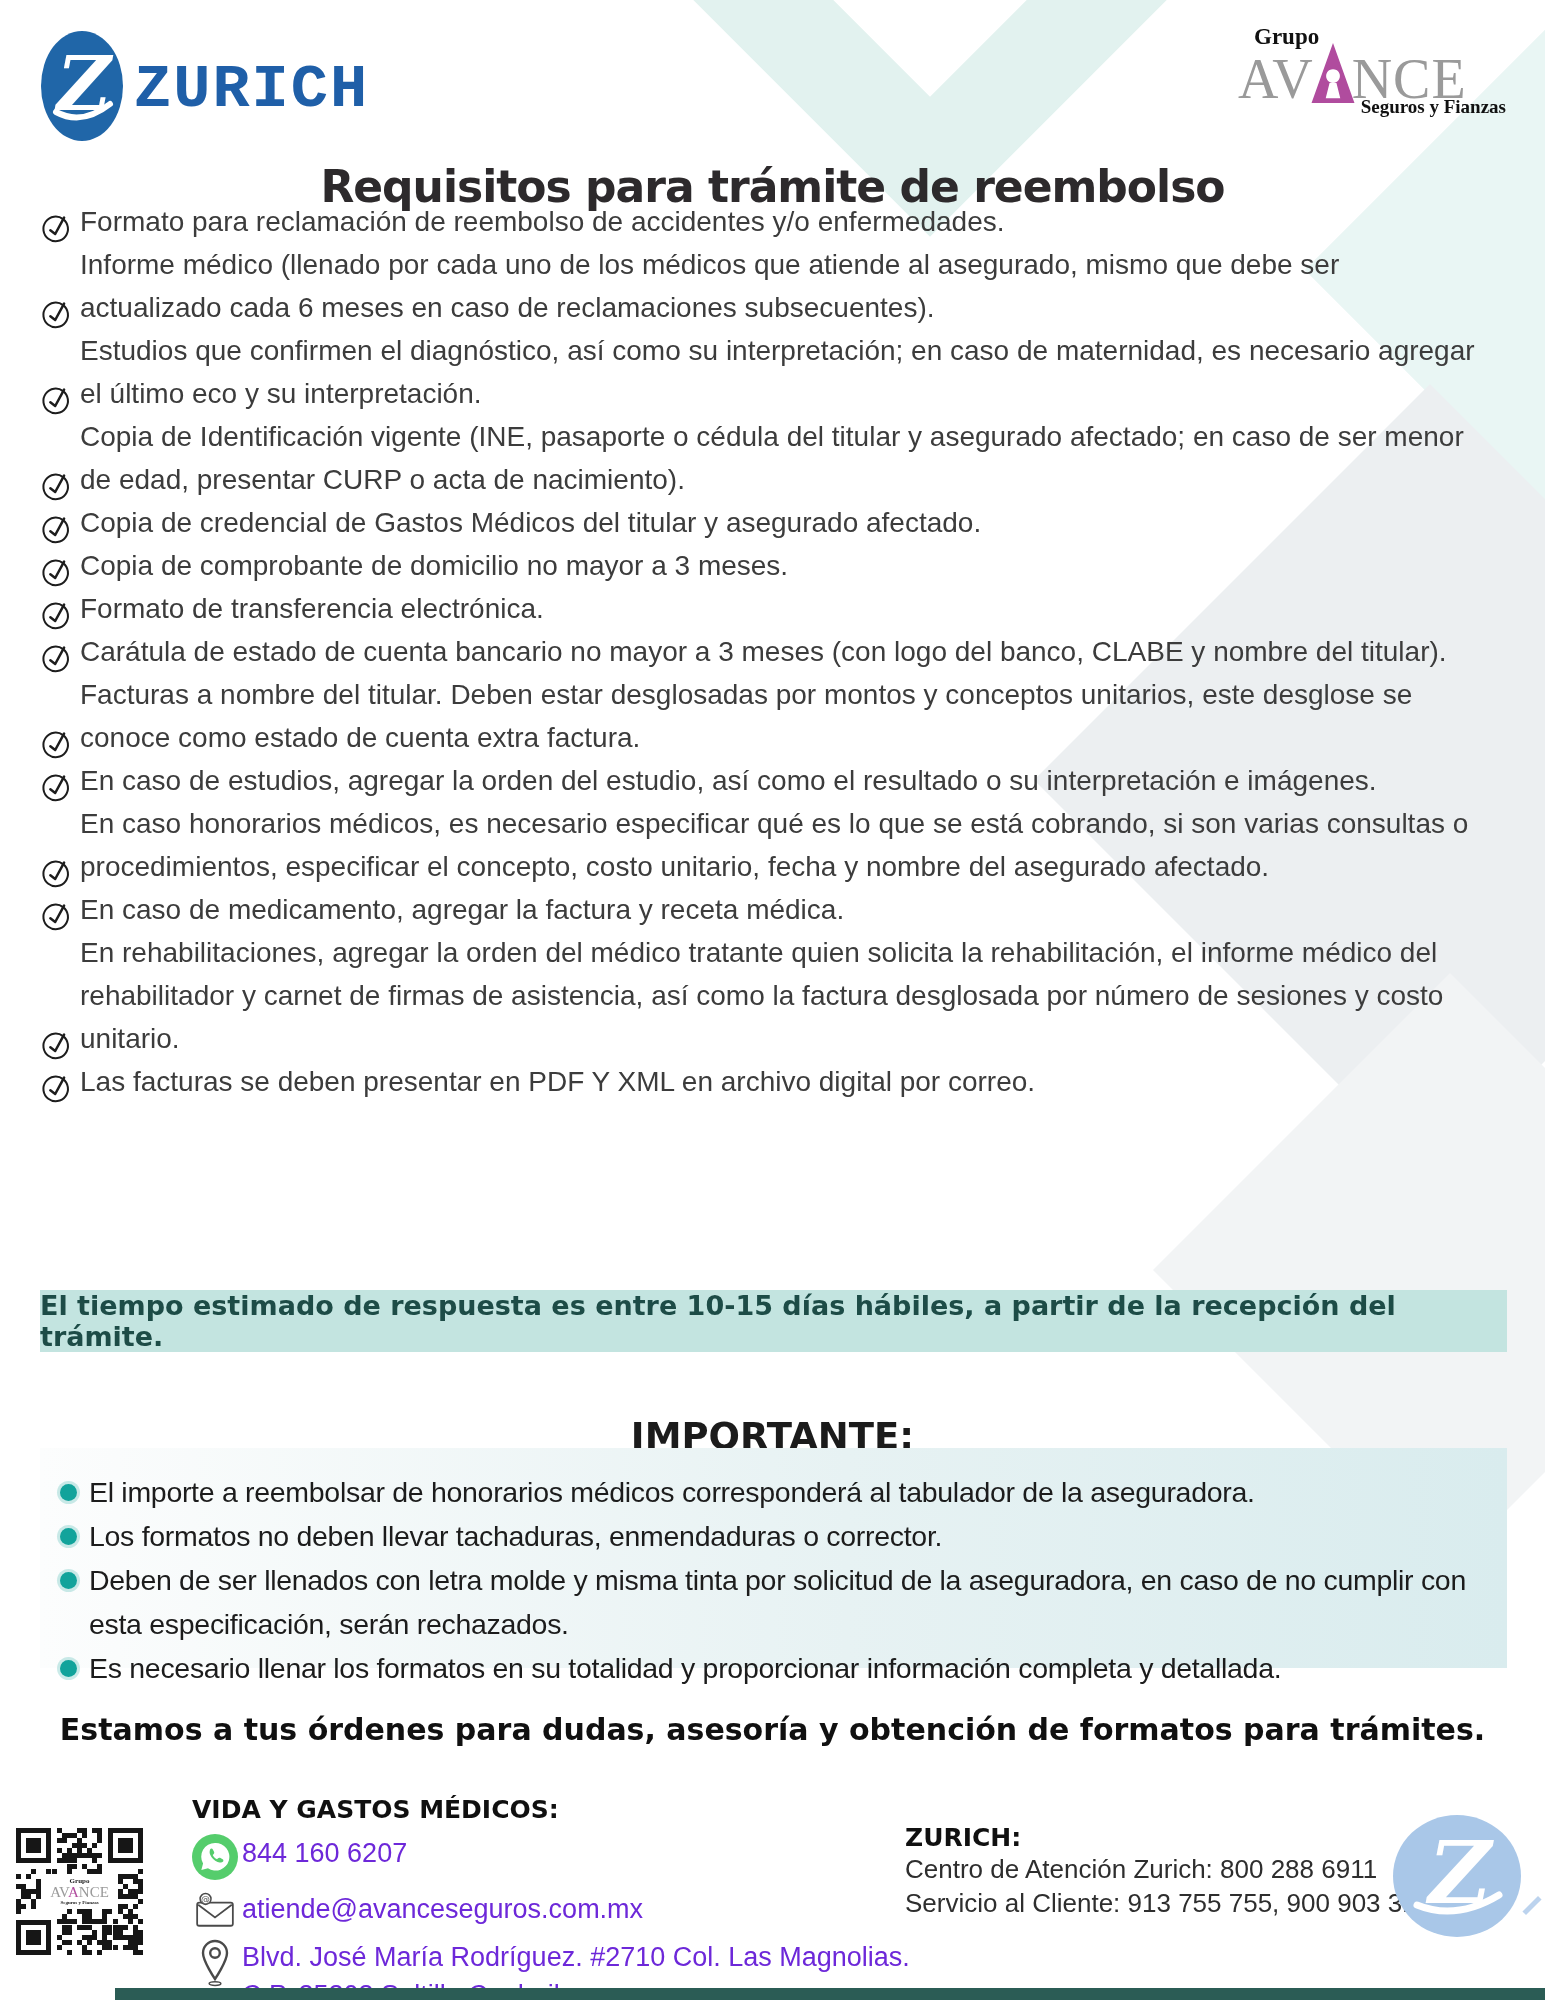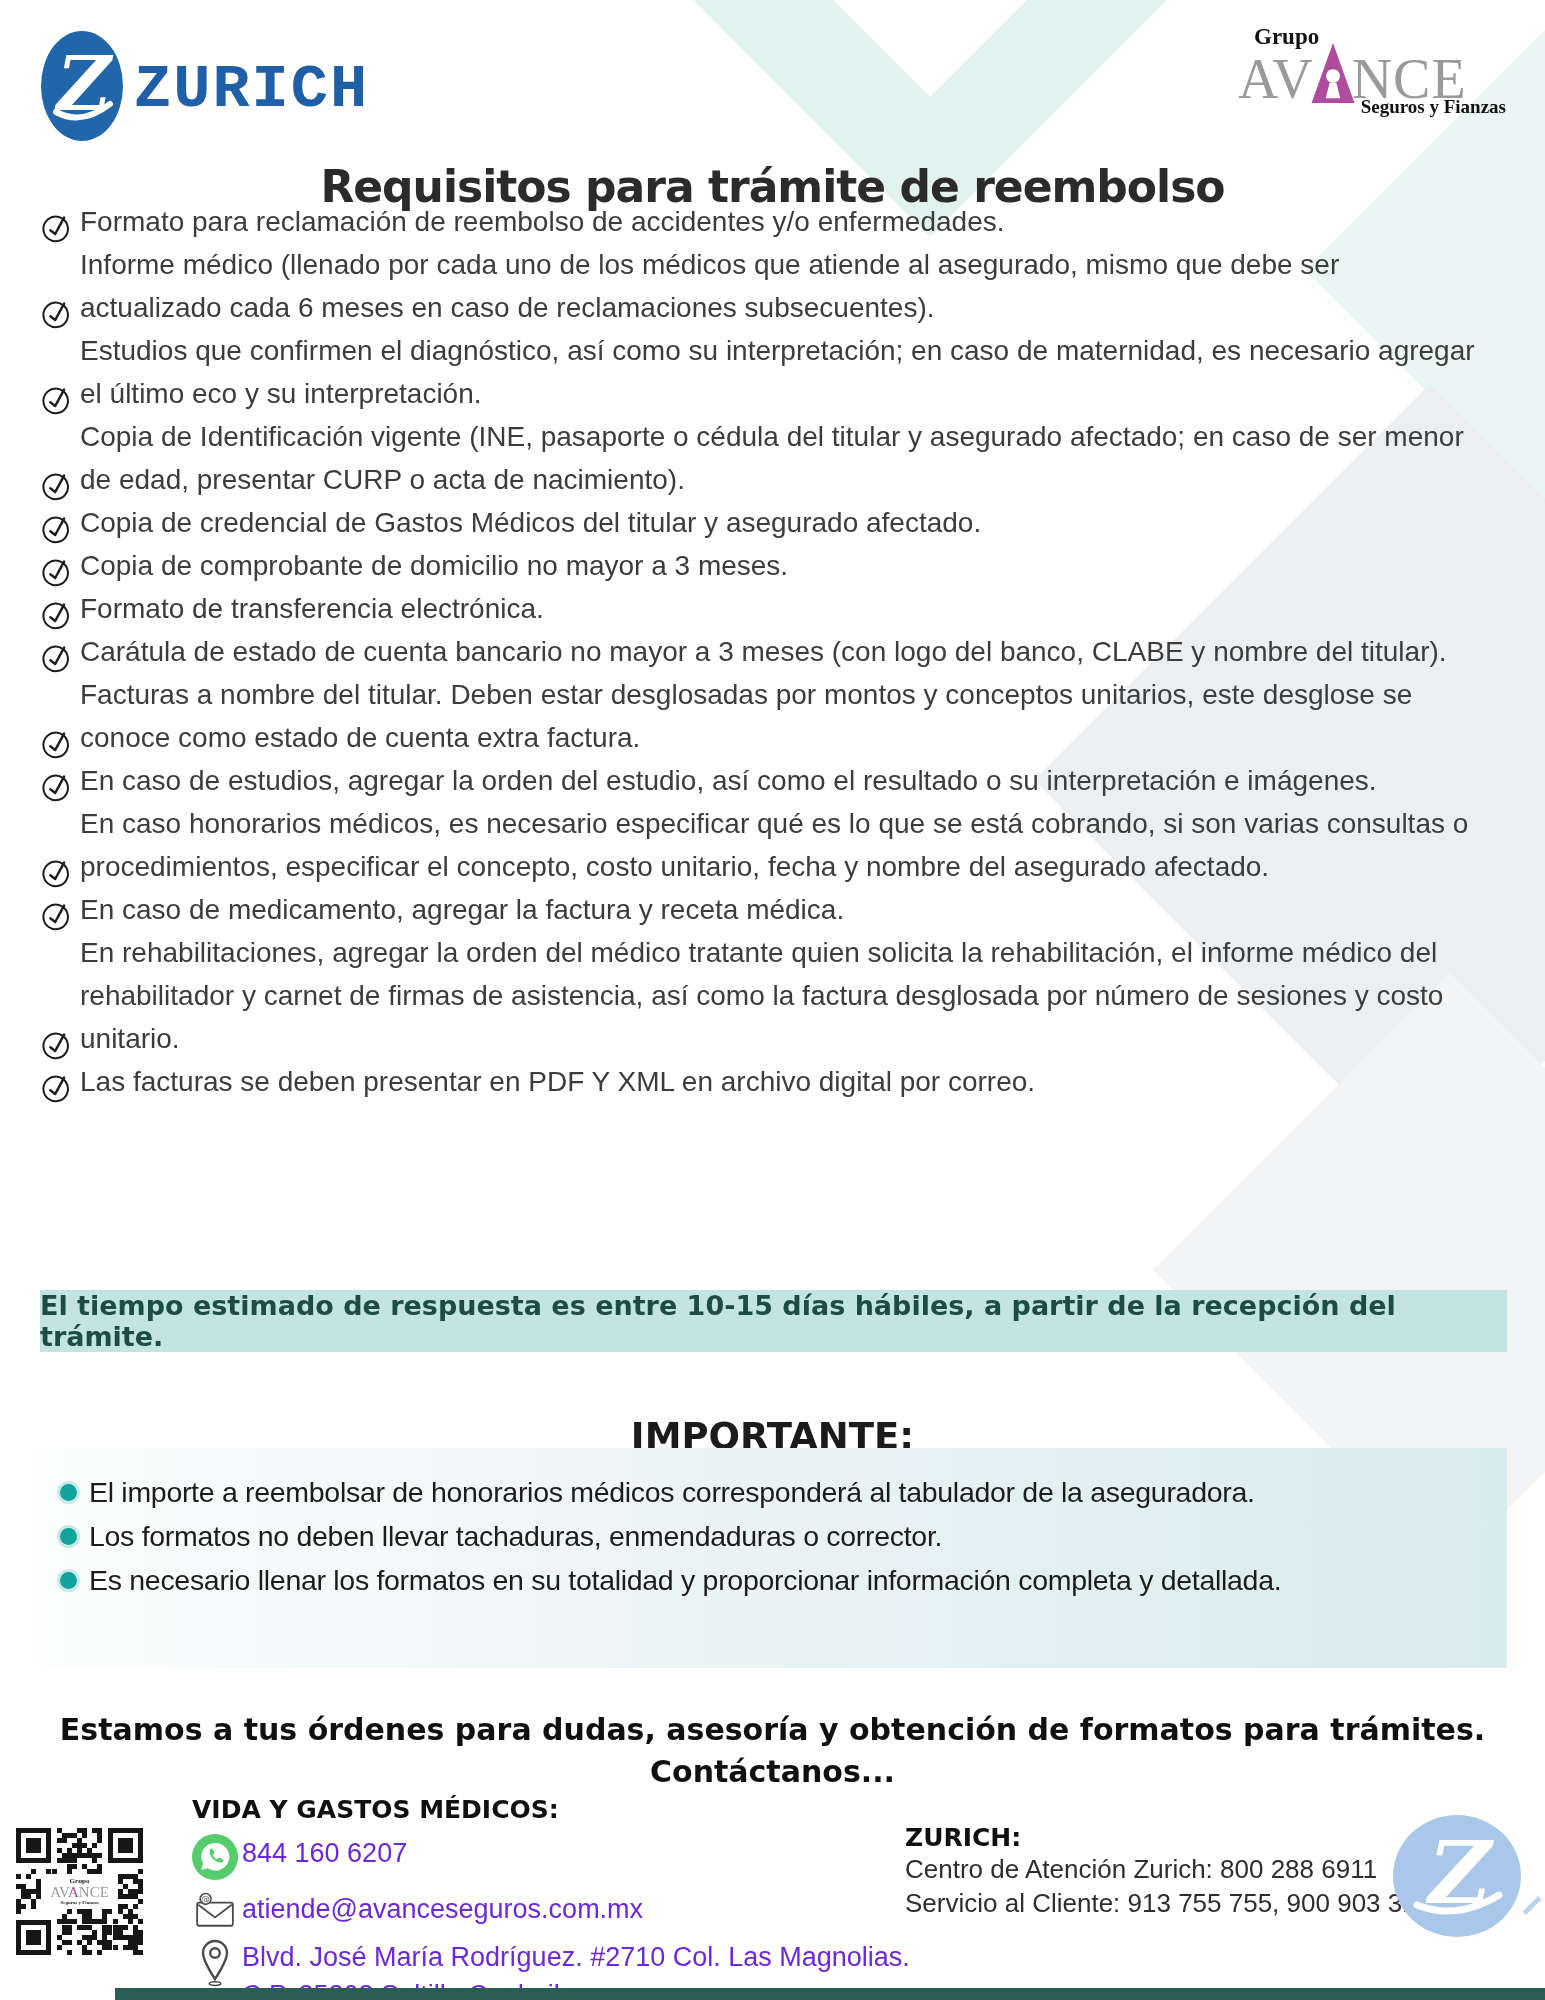--- a/index.html
+++ b/index.html
@@ -276,30 +276,33 @@
         <li>
           <span class="dot"></span>
           <span>El importe a reembolsar de honorarios médicos corresponderá al tabulador de la aseguradora.</span>
         </li>
 
         <li>
           <span class="dot"></span>
           <span>Los formatos no deben llevar tachaduras, enmendaduras o corrector.</span>
         </li>
 
+        <li>
+          <span class="dot"></span>
+          <span>Deben de ser llenados con letra molde y misma tinta por solicitud de la aseguradora, en caso de no cumplir con esta especificación, serán rechazados.</span>
+        </li>
 
         <li>
           <span class="dot"></span>
           <span>Es necesario llenar los formatos en su totalidad y proporcionar información completa y detallada.</span>
         </li>
       </ul>
   </div>
 
   <div class="cta1">Estamos a tus órdenes para dudas, asesoría y obtención de formatos para trámites.</div>
-  <div class="cta2">Contáctanos...</div>
 
   <div class="contact">
 
     <div class="qr">
       <div class="finder f-tl"></div>
       <div class="finder f-tr"></div>
       <div class="finder f-bl"></div>
       <div style="position:absolute;left:0;top:0;width:127px;height:127px;">
           <div class="qm" style="left: 40.64px; top: 0px;"></div>
           <div class="qm" style="left: 60.96px; top: 0px;"></div>

